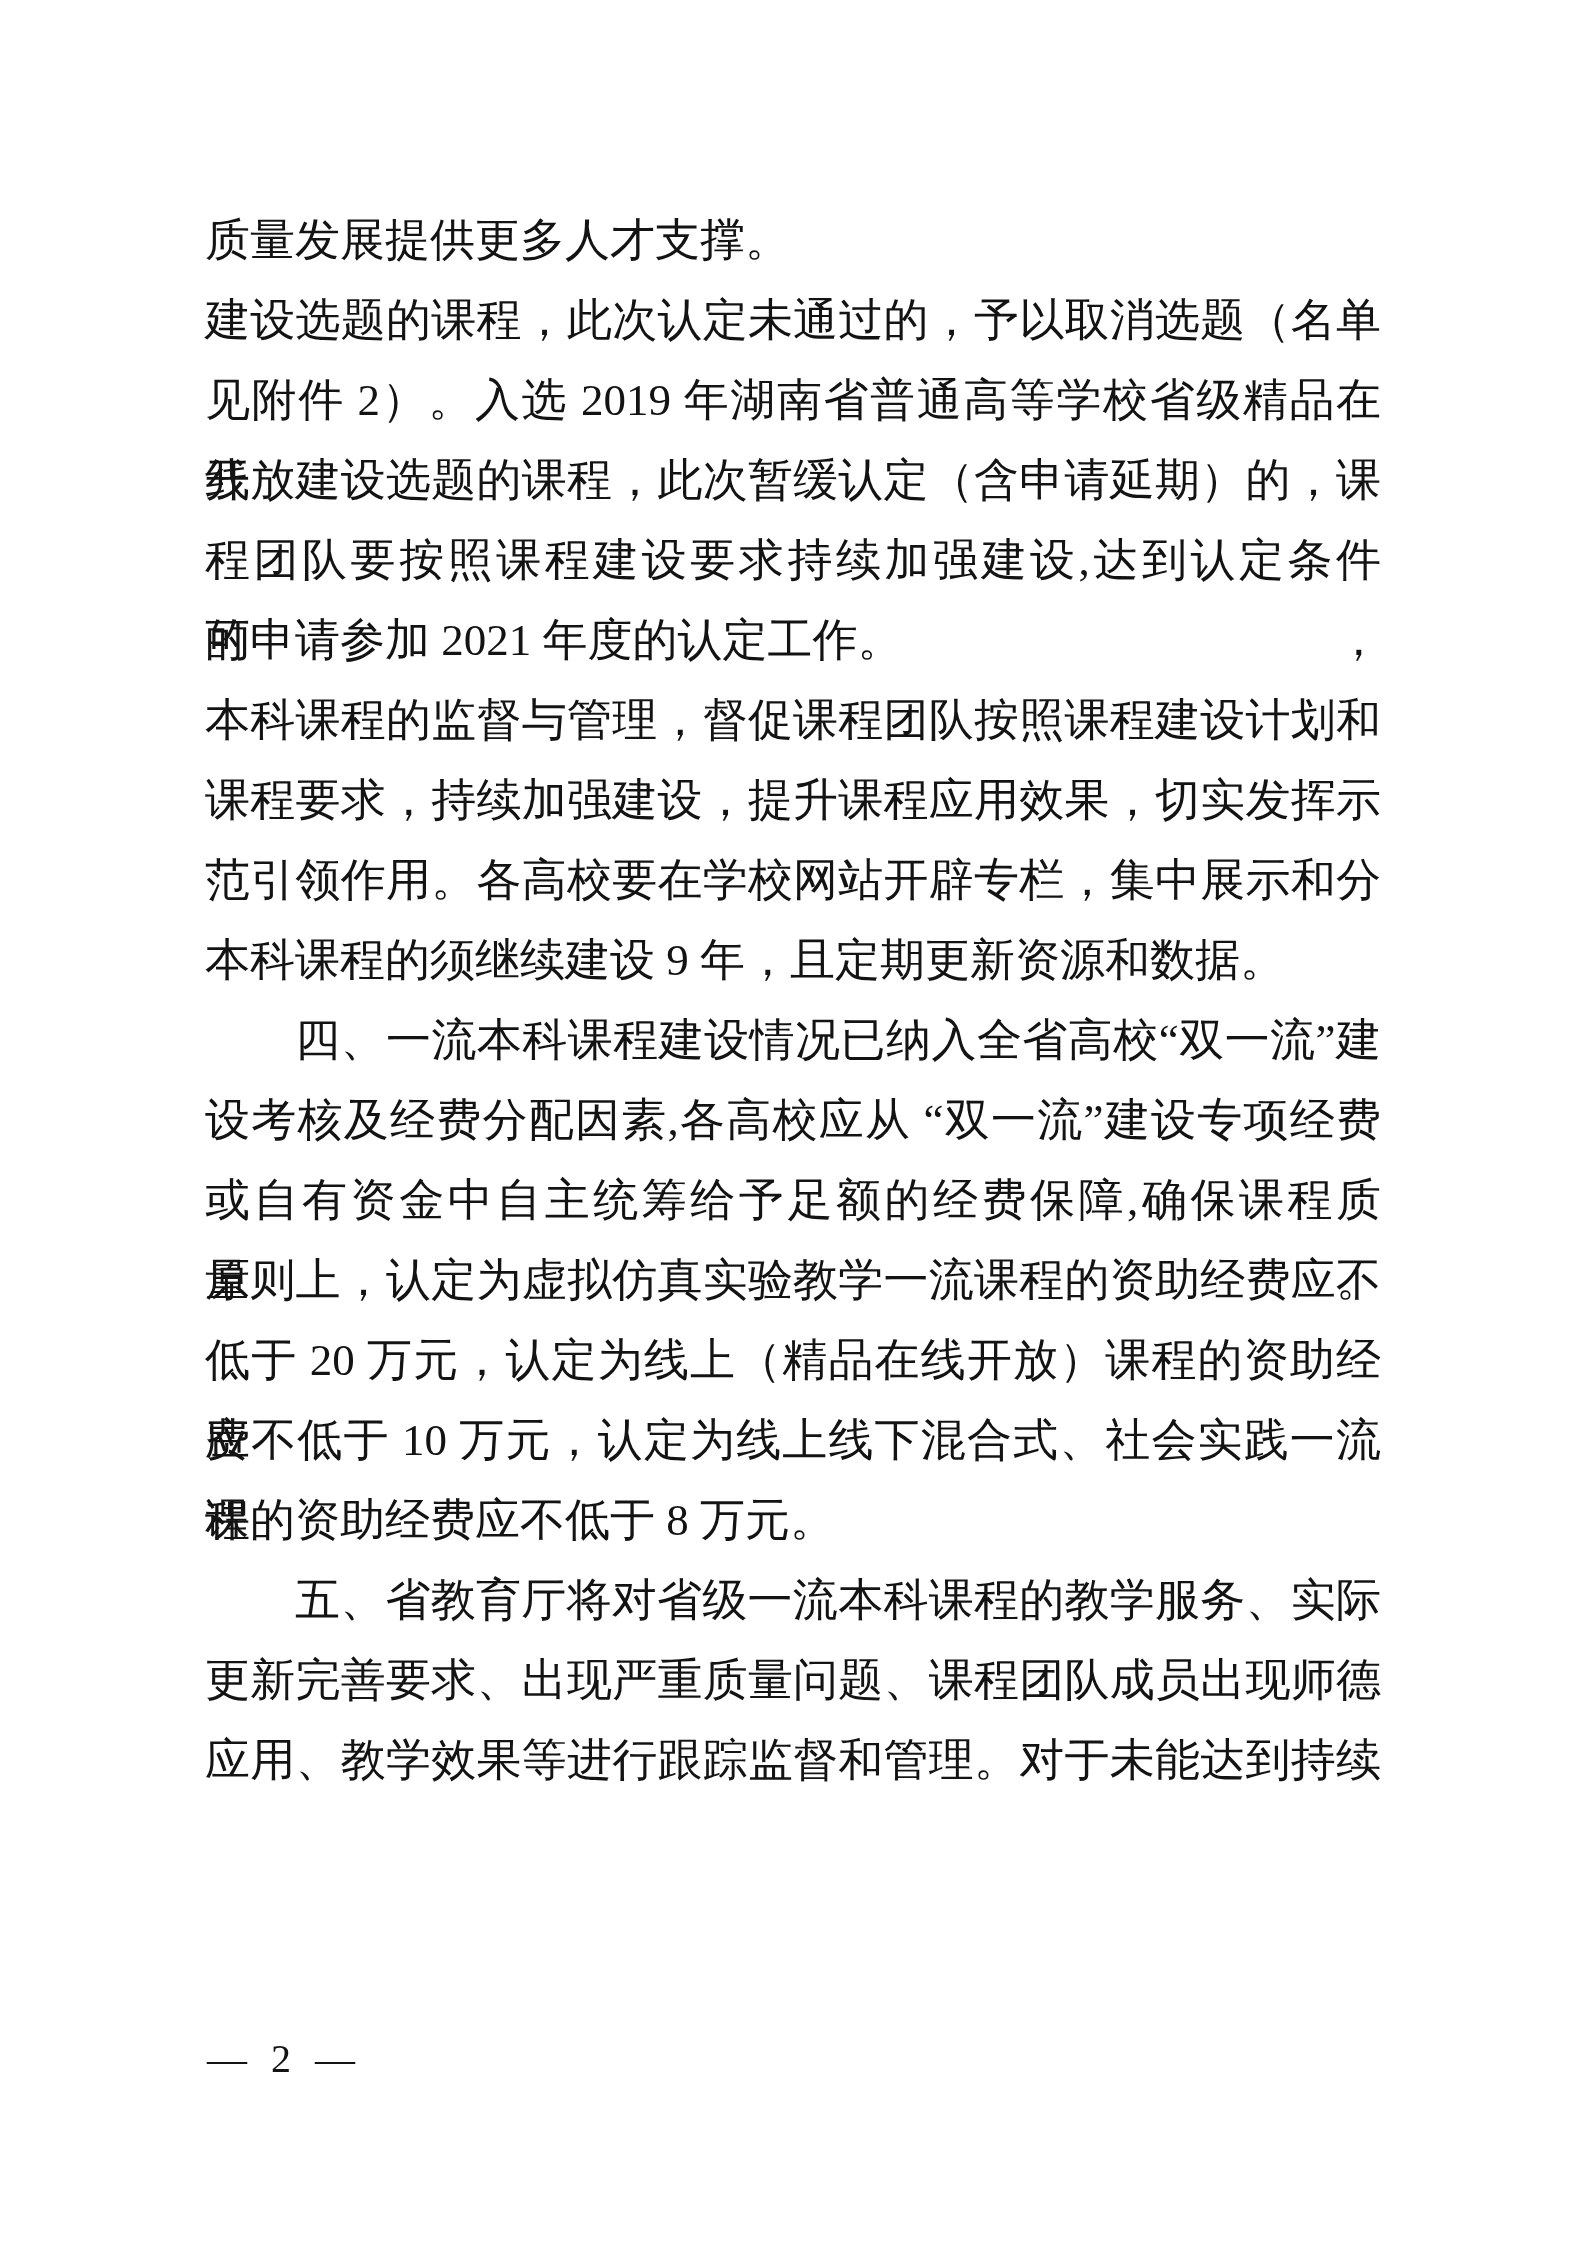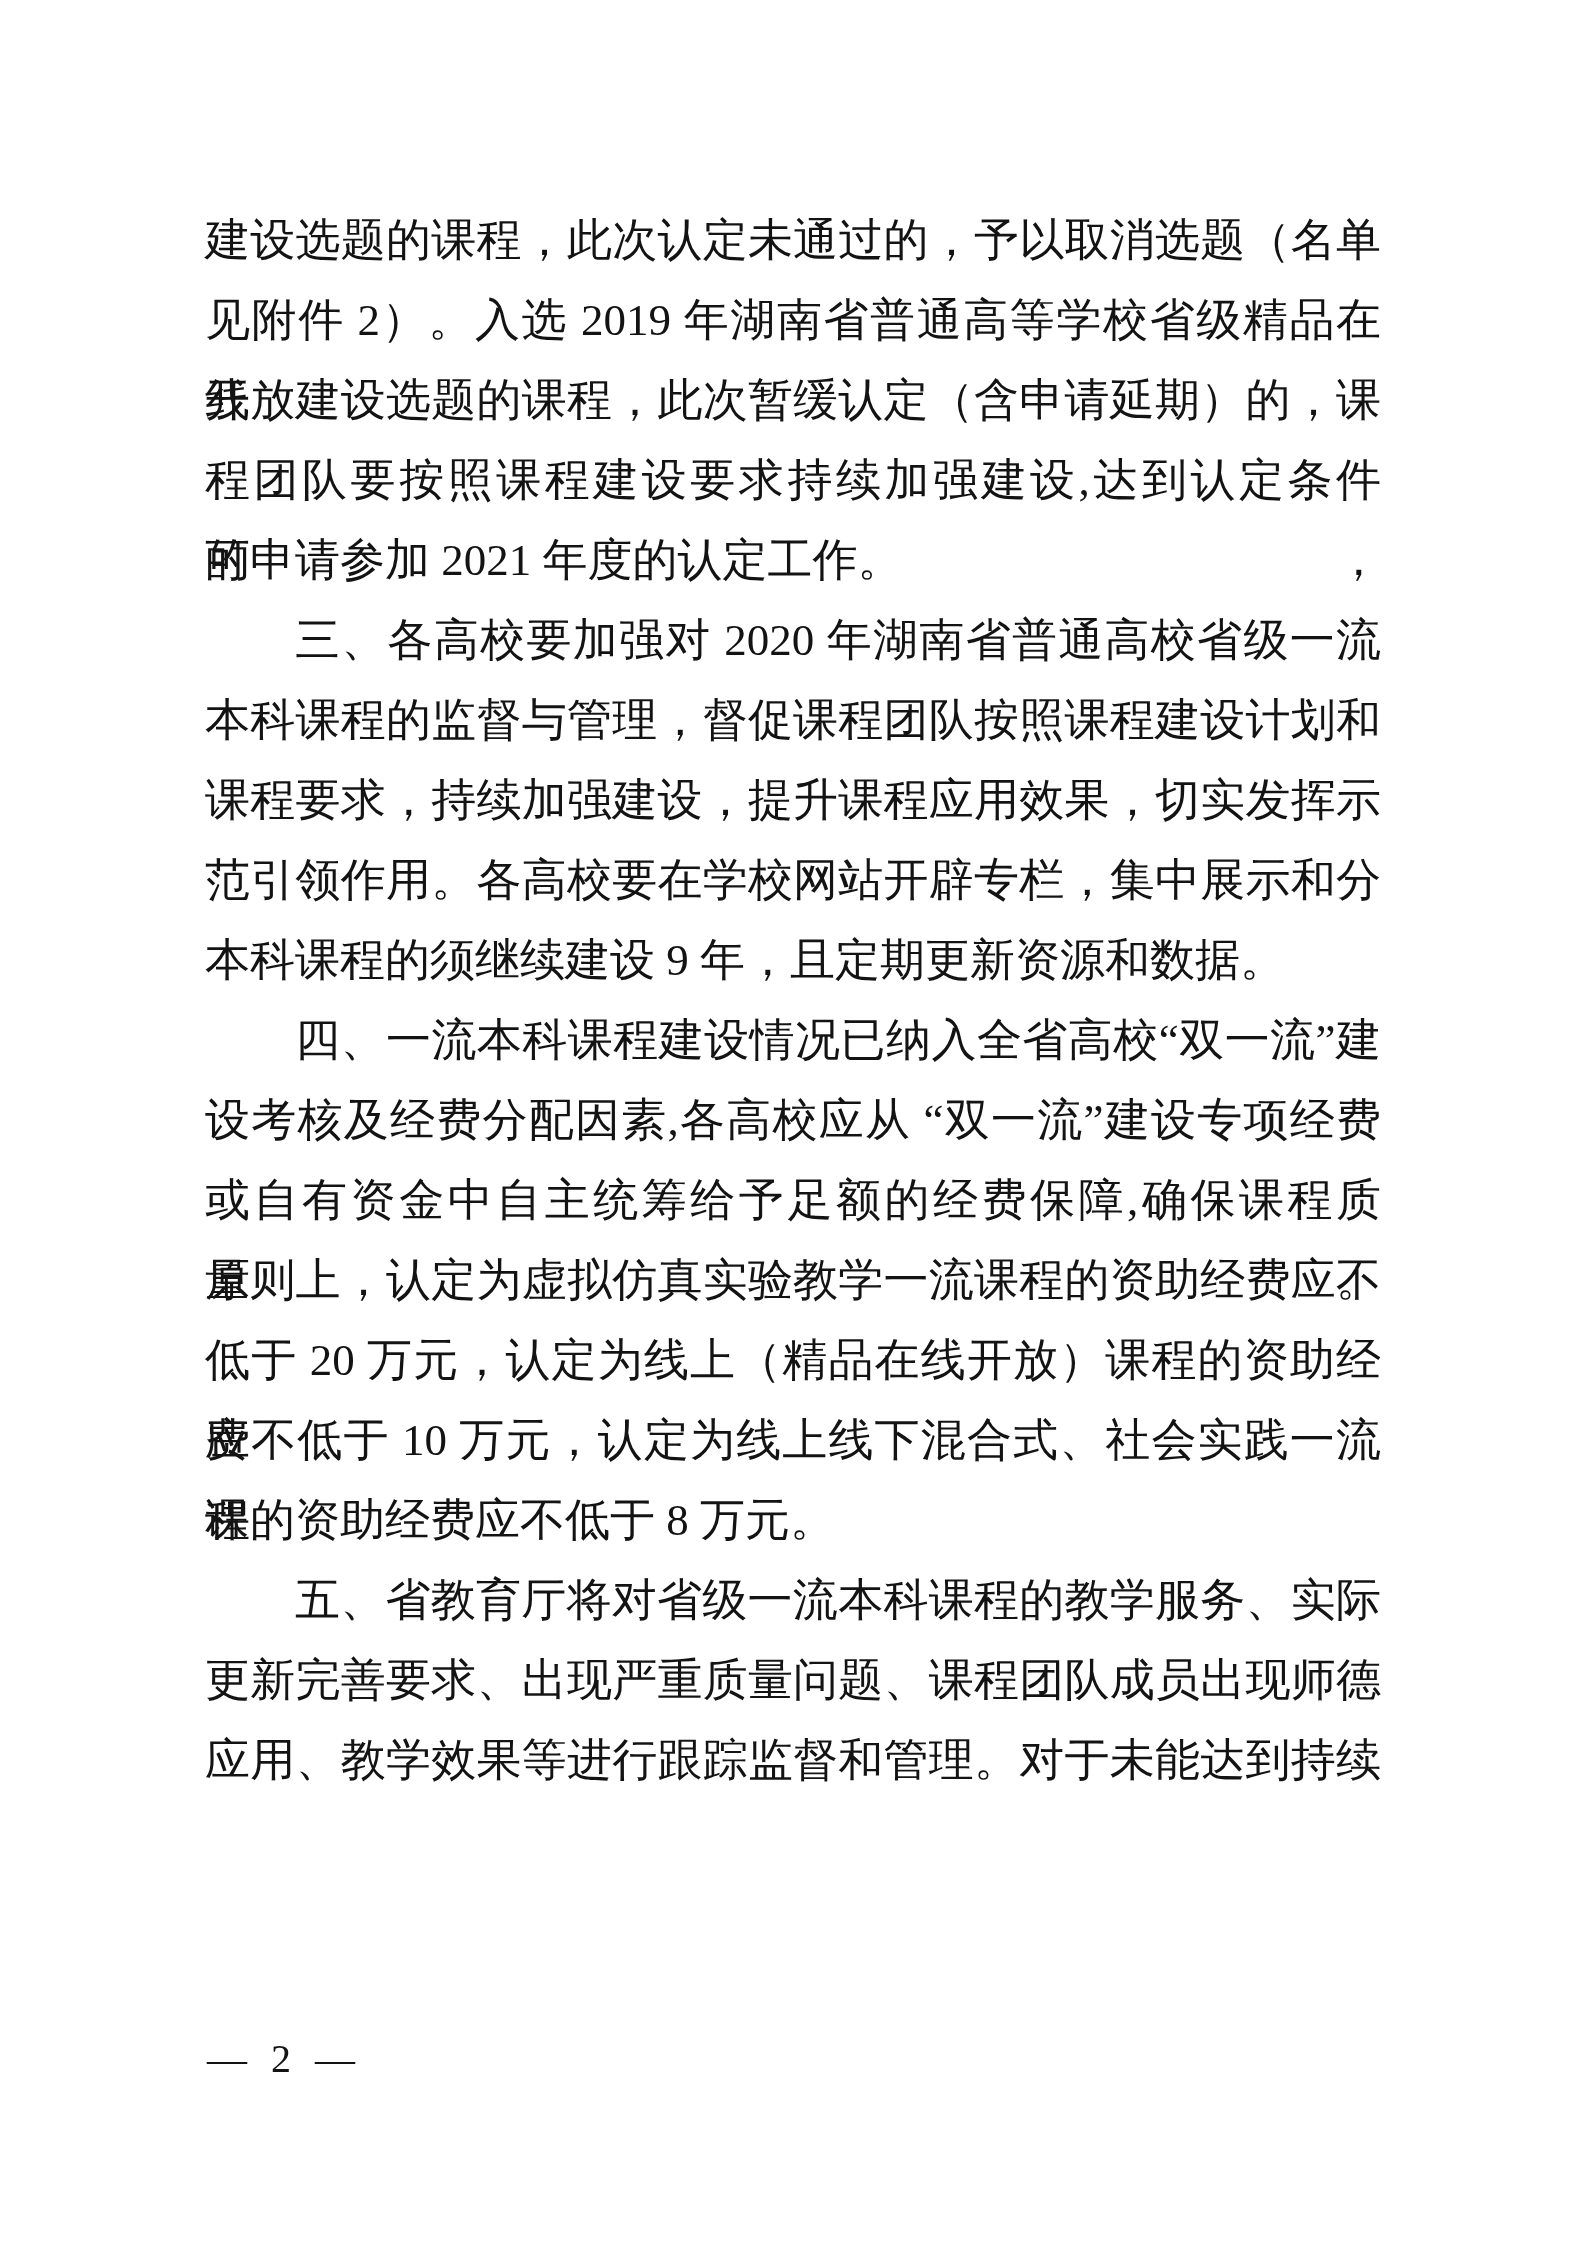--- a/index.html
+++ b/index.html
@@ -39,26 +39,26 @@
     line-height: 46px;
     letter-spacing: 7px;
     color: #131313;
   }
 </style>
 </head>
 <body>
 
 <div class="page">
   <main class="content">
+    <div class="line">质量发展提供更多人才支撑。</div>
     <div class="line fill">建设选题的课程，此次认定未通过的，予以取消选题（名单</div>
     <div class="line fill">见附件 2）。入选 2019 年湖南省普通高等学校省级精品在线</div>
     <div class="line fill">开放建设选题的课程，此次暂缓认定（含申请延期）的，课</div>
     <div class="line fill">程团队要按照课程建设要求持续加强建设,达到认定条件的，</div>
     <div class="line">可申请参加 2021 年度的认定工作。</div>
-    <div class="line indent fill">三、各高校要加强对 2020 年湖南省普通高校省级一流</div>
     <div class="line fill">本科课程的监督与管理，督促课程团队按照课程建设计划和</div>
     <div class="line fill">课程要求，持续加强建设，提升课程应用效果，切实发挥示</div>
     <div class="line fill">范引领作用。各高校要在学校网站开辟专栏，集中展示和分</div>
     <div class="line">本科课程的须继续建设 9 年，且定期更新资源和数据。</div>
     <div class="line indent fill">四、一流本科课程建设情况已纳入全省高校“双一流”建</div>
     <div class="line fill">设考核及经费分配因素,各高校应从 “双一流”建设专项经费</div>
     <div class="line fill">或自有资金中自主统筹给予足额的经费保障,确保课程质量。</div>
     <div class="line fill">原则上，认定为虚拟仿真实验教学一流课程的资助经费应不</div>
     <div class="line fill">低于 20 万元，认定为线上（精品在线开放）课程的资助经费</div>
     <div class="line fill">应不低于 10 万元，认定为线上线下混合式、社会实践一流课</div>

